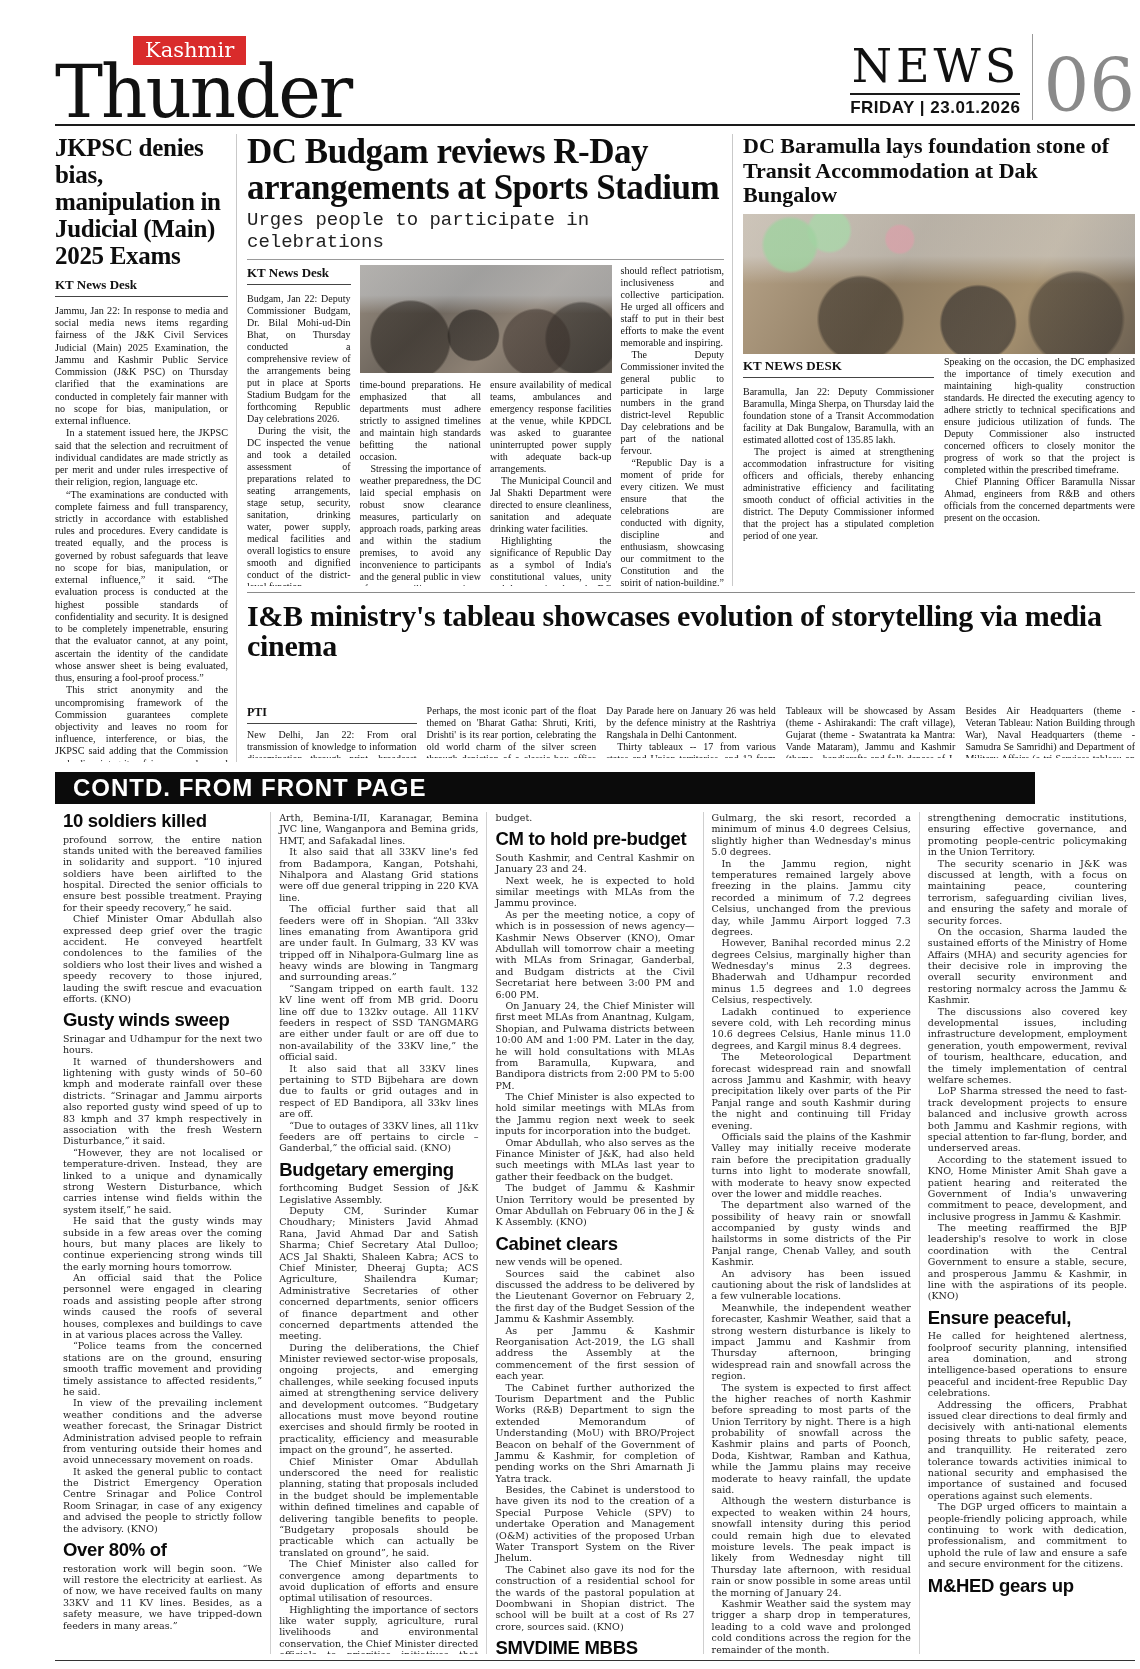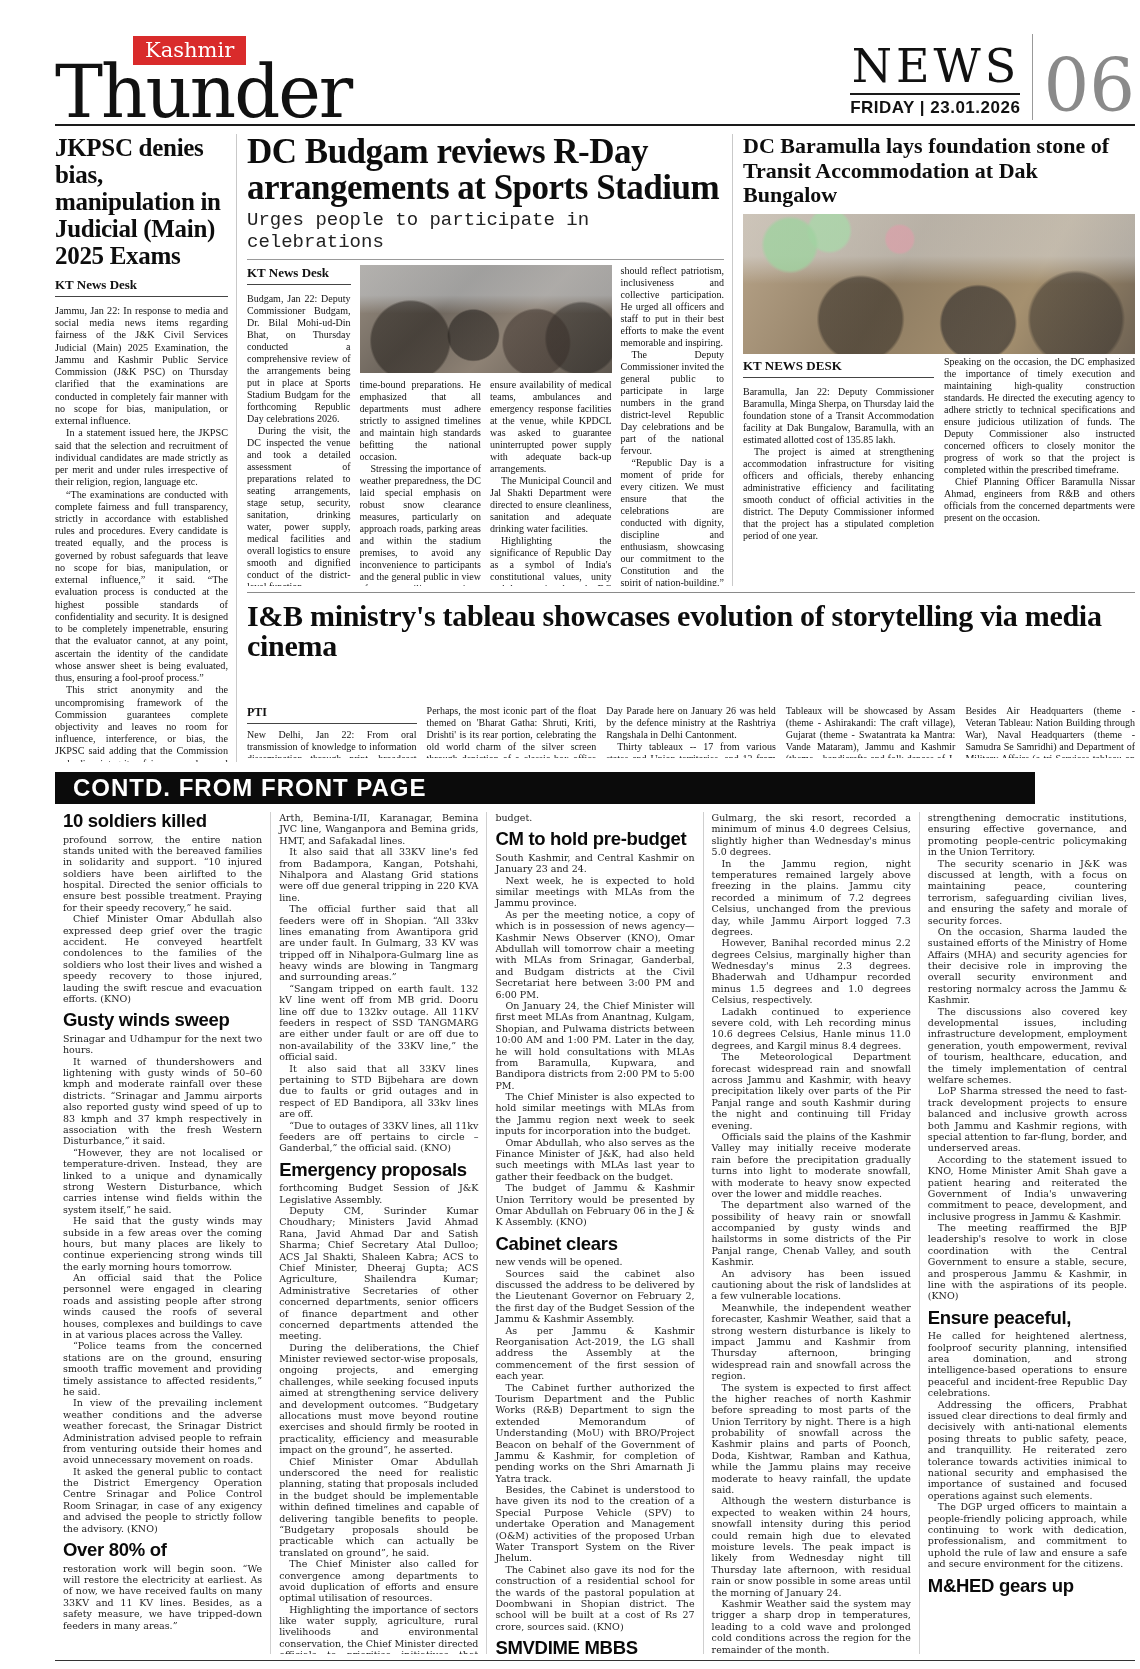--- a/index.html
+++ b/index.html
@@ -241,21 +241,21 @@
         <h3 class="sec-head">Over 80% of</h3>
         <p class="para">restoration work will begin soon. “We will restore the electricity at earliest. As of now, we have received faults on many 33KV and 11 KV lines. Besides, as a safety measure, we have tripped-down feeders in many areas.”</p>
       </div>
     <div class="contd-col">
         <p class="para">Arth, Bemina-I/II, Karanagar, Bemina JVC line, Wanganpora and Bemina grids, HMT, and Safakadal lines.</p>
         <p class="para">It also said that all 33KV line's fed from Badampora, Kangan, Potshahi, Nihalpora and Alastang Grid stations were off due general tripping in 220 KVA line.</p>
         <p class="para">The official further said that all feeders were off in Shopian. “All 33kv lines emanating from Awantipora grid are under fault. In Gulmarg, 33 KV was tripped off in Nihalpora-Gulmarg line as heavy winds are blowing in Tangmarg and surrounding areas.”</p>
         <p class="para">“Sangam tripped on earth fault. 132 kV line went off from MB grid. Dooru line off due to 132kv outage. All 11KV feeders in respect of SSD TANGMARG are either under fault or are off due to non-availability of the 33KV line,” the official said.</p>
         <p class="para">It also said that all 33KV lines pertaining to STD Bijbehara are down due to faults or grid outages and in respect of ED Bandipora, all 33kv lines are off.</p>
         <p class="para">“Due to outages of 33KV lines, all 11kv feeders are off pertains to circle –Ganderbal,” the official said. (KNO)</p>
-        <h3 class="sec-head">Emergency proposals</h3>
+        <h3 class="sec-head">Budgetary emerging</h3>
         <p class="para">forthcoming Budget Session of J&amp;K Legislative Assembly.</p>
         <p class="para">Deputy CM, Surinder Kumar Choudhary; Ministers Javid Ahmad Rana, Javid Ahmad Dar and Satish Sharma; Chief Secretary Atal Dulloo; ACS Jal Shakti, Shaleen Kabra; ACS to Chief Minister, Dheeraj Gupta; ACS Agriculture, Shailendra Kumar; Administrative Secretaries of other concerned departments, senior officers of finance department and other concerned departments attended the meeting.</p>
         <p class="para">During the deliberations, the Chief Minister reviewed sector-wise proposals, ongoing projects, and emerging challenges, while seeking focused inputs aimed at strengthening service delivery and development outcomes. “Budgetary allocations must move beyond routine exercises and should firmly be rooted in practicality, efficiency and measurable impact on the ground”, he asserted.</p>
         <p class="para">Chief Minister Omar Abdullah underscored the need for realistic planning, stating that proposals included in the budget should be implementable within defined timelines and capable of delivering tangible benefits to people. “Budgetary proposals should be practicable which can actually be translated on ground”, he said.</p>
         <p class="para">The Chief Minister also called for convergence among departments to avoid duplication of efforts and ensure optimal utilisation of resources.</p>
         <p class="para">Highlighting the importance of sectors like water supply, agriculture, rural livelihoods and environmental conservation, the Chief Minister directed officials to prioritise initiatives that enhance service delivery, improve infrastructure, generate employment and directly address the needs of farmers and rural communities.</p>
       </div>
     <div class="contd-col">
         <p class="para">budget.</p>
         <h3 class="sec-head">CM to hold pre-budget</h3>

